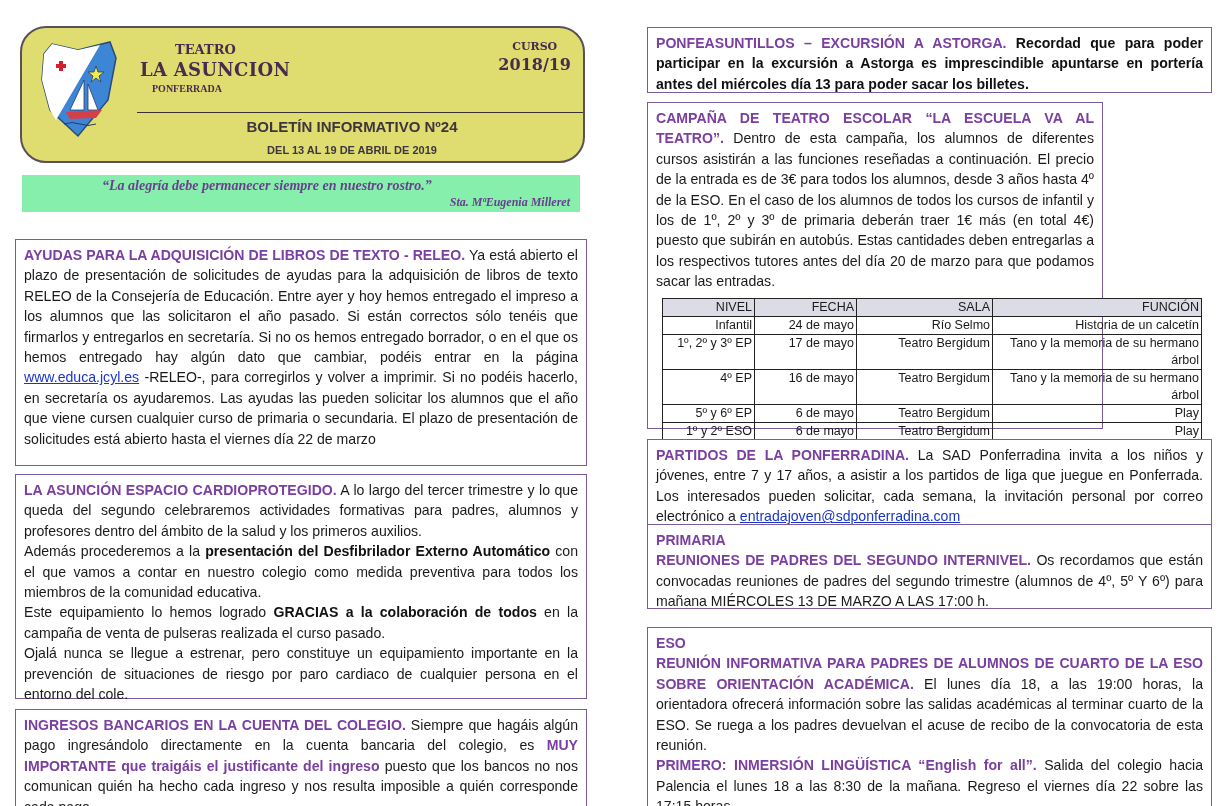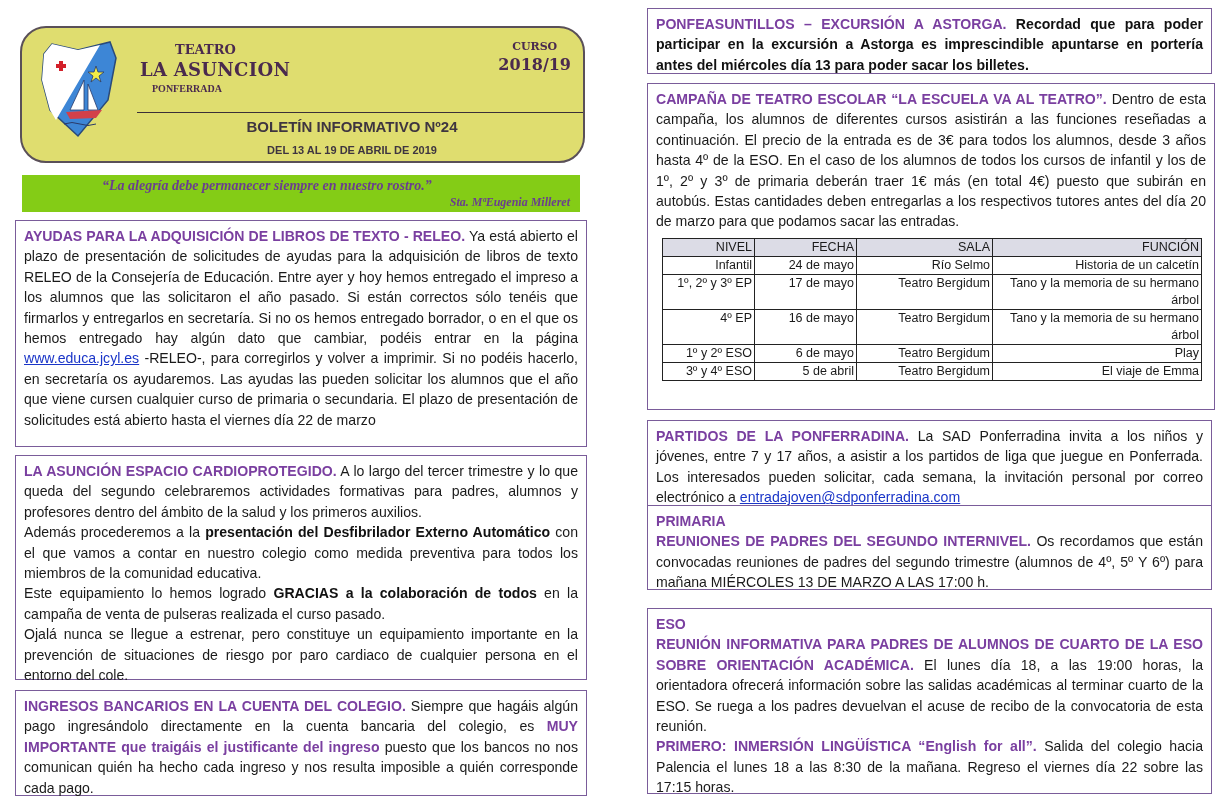--- a/index.html
+++ b/index.html
@@ -19,30 +19,30 @@
   .curso { position: absolute; right: 12px; top: 12px; text-align: center; font-family: "DejaVu Serif", serif; font-weight: bold; color: #4a2a4e; }
   .curso .c1 { font-size: 11px; }
   .curso .c2 { font-size: 16px; margin-top: 2px; }
   .banner-rule { position: absolute; left: 115px; right: 0; top: 84px; border-top: 1px solid #3a3038; }
   .bulletin { position: absolute; left: 180px; width: 300px; top: 90px; text-align: center; color: #3e3540; }
   .bulletin .b1 { font-size: 15px; font-weight: bold; }
   .bulletin .b2 { font-size: 11px; font-weight: bold; margin-top: 9px; }
 
   .quote-bar {
     position: absolute; left: 22px; top: 175px; width: 558px; height: 37px;
-    background: #84cc16; color: #6a3e8f;
+    background: #86efac; color: #6a3e8f;
     font-family: "Liberation Serif", serif; font-style: italic; font-weight: bold;
   }
   .quote-bar .q { position: absolute; left: 80px; top: 3px; font-size: 14px; }
   .quote-bar .a { position: absolute; right: 10px; top: 20px; font-size: 12px; }
 
   
   .box {
     position: absolute; border: 1.5px solid #7a5c9a; background: #fff;
-    padding: 5px 8px 4px 8px; font-size: 14.1px; line-height: 20.4px; text-align: justify;
+    padding: 5px 8px 4px 8px; font-size: 14.1px; line-height: 20.4px; text-align: justify; margin-top: 19px;
   }
   .h { color: #7a3fa0; font-weight: bold; }
   .bk { font-weight: bold; color: #111; }
   .link { color: #1a35c8; text-decoration: underline; }
   .p { display: block; }
 
   
   table.func { border-collapse: collapse; width: 540px; margin: 6px 0 2px 6px; font-size: 12.5px; line-height: 17px; }
   table.func th, table.func td { border: 1px solid #222; text-align: right; font-weight: normal; vertical-align: top; padding: 0 2px; }
   table.func th { background: #dcdce6; }
@@ -95,21 +95,21 @@
 </div>
 
 <div class="box" style="left:15px; top:690px; width:572px; height:106px;">
   <span class="h">INGRESOS BANCARIOS EN LA CUENTA DEL COLEGIO.</span><span> Siempre que hagáis algún pago ingresándolo directamente en la cuenta bancaria del colegio, es </span><span class="h">MUY IMPORTANTE que traigáis el justificante del ingreso</span><span> puesto que los bancos no nos comunican quién ha hecho cada ingreso y nos resulta imposible a quién corresponde cada pago.</span>
 </div>
 
 <div class="box" style="left:647px; top:8px; width:565px; height:66px;">
   <span class="h">PONFEASUNTILLOS – EXCURSIÓN A ASTORGA.</span><span class="bk">  Recordad que para poder participar en la excursión a Astorga es imprescindible apuntarse en portería antes del miércoles día 13 para poder sacar los billetes.</span>
 </div>
 
-<div class="box" style="left:647px; top:83px; width:568px; height:327px;">
+<div class="box" style="left:647px; top:83px; width:456px; height:327px;">
   <span class="h">CAMPAÑA DE TEATRO ESCOLAR “LA ESCUELA VA AL TEATRO”.</span><span> Dentro de esta campaña, los alumnos de diferentes cursos asistirán a las funciones reseñadas a continuación. El precio de la entrada es de 3€ para todos los alumnos, desde 3 años hasta 4º de la ESO. En el caso de los alumnos de  todos los cursos de infantil y los de 1º, 2º y 3º de primaria deberán traer 1€ más (en total 4€) puesto que subirán en autobús. Estas cantidades deben entregarlas a los respectivos tutores antes del día 20 de marzo para que podamos sacar las entradas.</span>
   <table class="func">
     <thead>
       <tr>
         <th style="width:92px">NIVEL</th>
         <th style="width:102px">FECHA</th>
         <th style="width:136px">SALA</th>
         <th>FUNCIÓN</th>
       </tr>
     </thead>
@@ -124,20 +124,26 @@
           <td>1º, 2º y 3º EP</td>
           <td>17 de mayo</td>
           <td>Teatro Bergidum</td>
           <td>Tano y la memoria de su hermano árbol</td>
         </tr>
         <tr>
           <td>4º EP</td>
           <td>16 de mayo</td>
           <td>Teatro Bergidum</td>
           <td>Tano y la memoria de su hermano árbol</td>
+        </tr>
+        <tr>
+          <td>5º y 6º EP</td>
+          <td>6 de mayo</td>
+          <td>Teatro Bergidum</td>
+          <td>Play</td>
         </tr>
         <tr>
           <td>1º y 2º ESO</td>
           <td>6 de mayo</td>
           <td>Teatro Bergidum</td>
           <td>Play</td>
         </tr>
         <tr>
           <td>3º y 4º ESO</td>
           <td>5 de abril</td>

